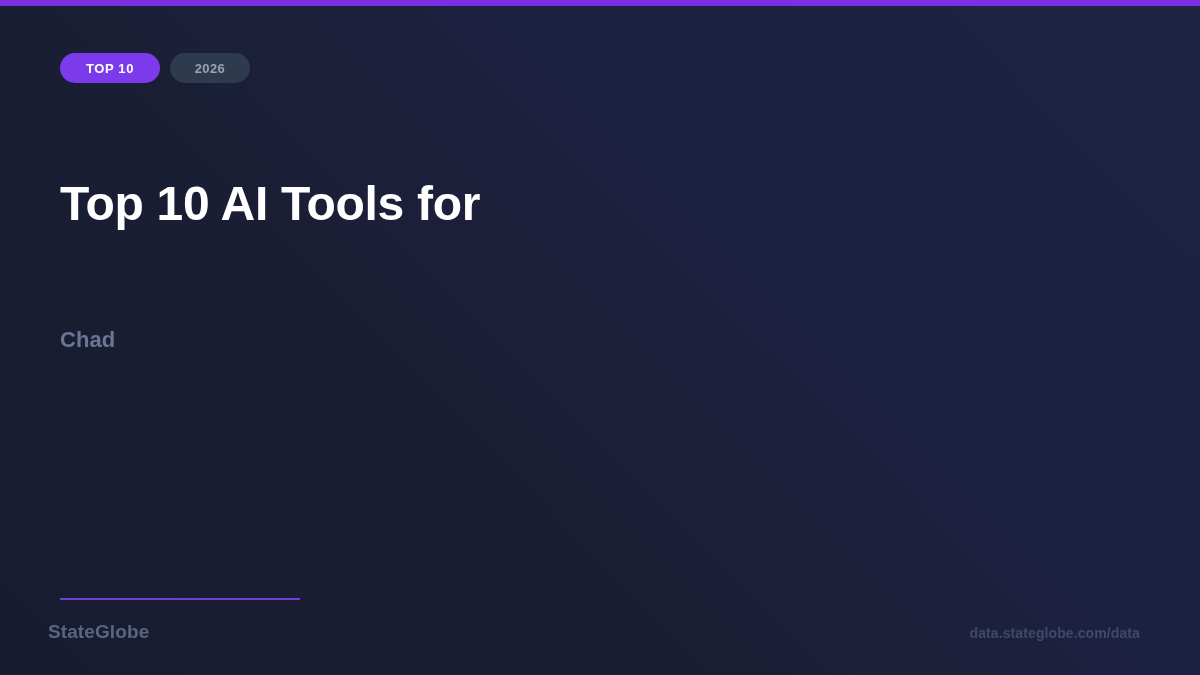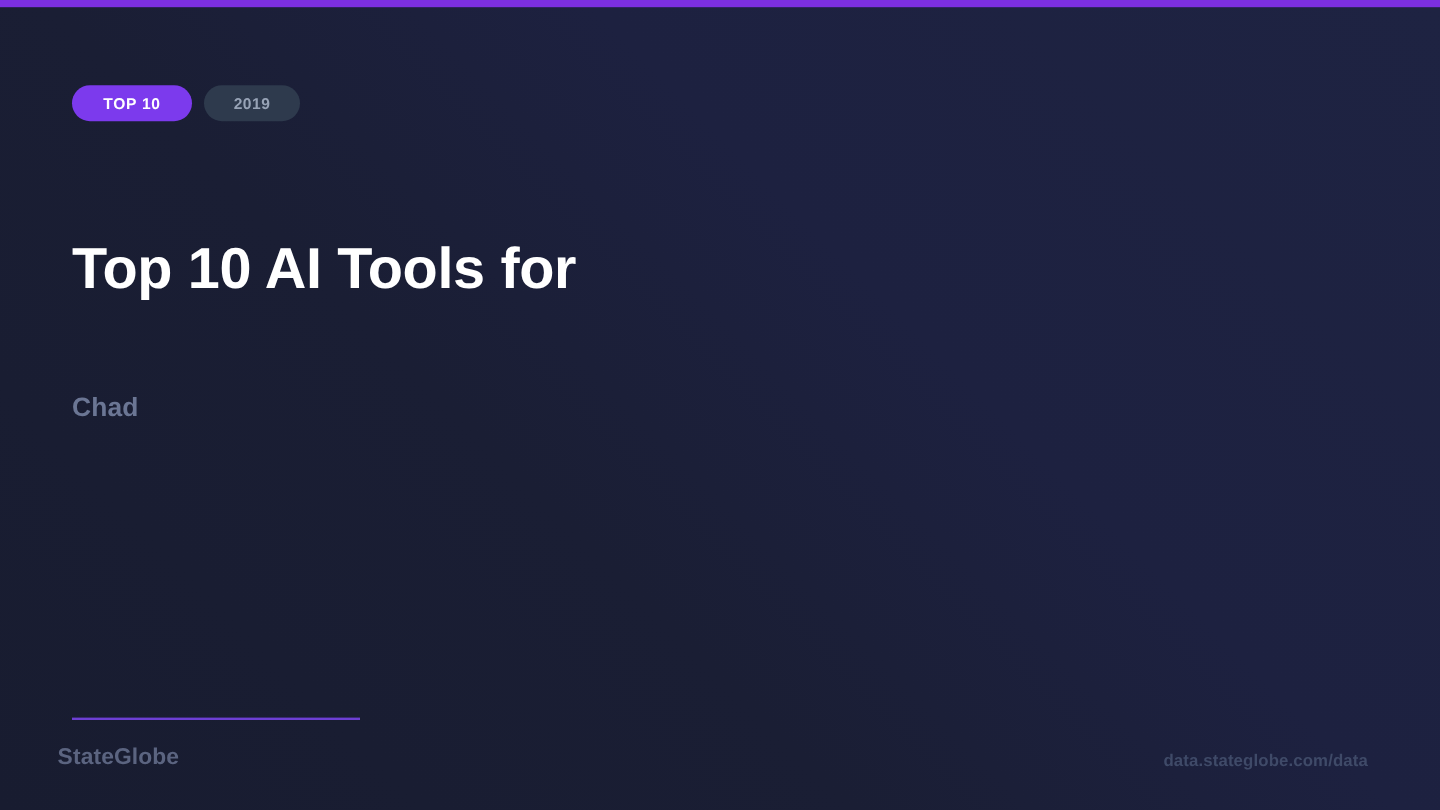--- a/index.html
+++ b/index.html
@@ -39,21 +39,21 @@
 
   .slide {
     position: absolute;
     inset: 0;
     z-index: 2;
   }
 
   
   .badge-row {
     position: absolute;
-    top: 71px;
+    top: 53px;
     left: 60px;
     display: flex;
     align-items: center;
     gap: 10px;
   }
 
   .badge {
     height: 30px;
     display: flex;
     align-items: center;
@@ -82,21 +82,20 @@
   .headline {
     position: absolute;
     top: 178px;
     left: 60px;
     width: 740px;
     font-size: 48px;
     line-height: 51px;
     font-weight: bold;
     color: #ffffff;
     letter-spacing: -0.3px;
-    margin-top: 21px;
   }
 
   .subtitle {
     position: absolute;
     top: 327px;
     left: 60px;
     font-size: 22px;
     font-weight: bold;
     color: #6b7694;
     letter-spacing: 0.1px;
@@ -136,21 +135,21 @@
 <body>
 
 <div class="bg-gradient"></div>
 
 <div class="top-accent-bar"></div>
 
 <div class="slide">
 
   <div class="badge-row">
     <div class="badge badge-rank">TOP 10</div>
-    <div class="badge badge-year">2019</div>
+    <div class="badge badge-year">2026</div>
   </div>
 
   <h1 class="headline"><span>Top 10 AI Tools for</span><br></h1>
 
   <div class="subtitle">Chad</div>
 
   <div class="footer-divider"></div>
 
   <div class="footer-brand">StateGlobe</div>
 

